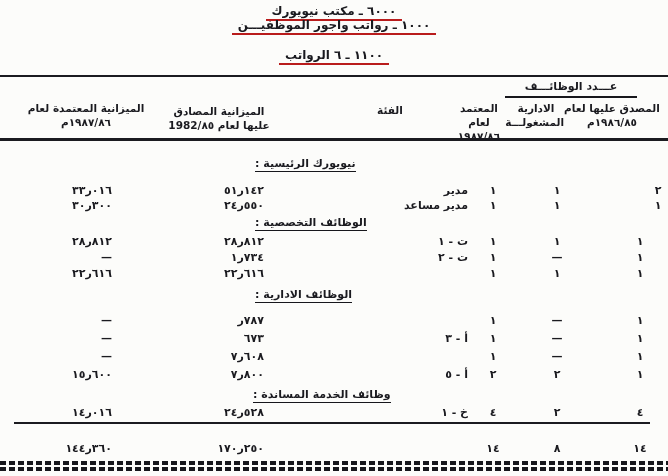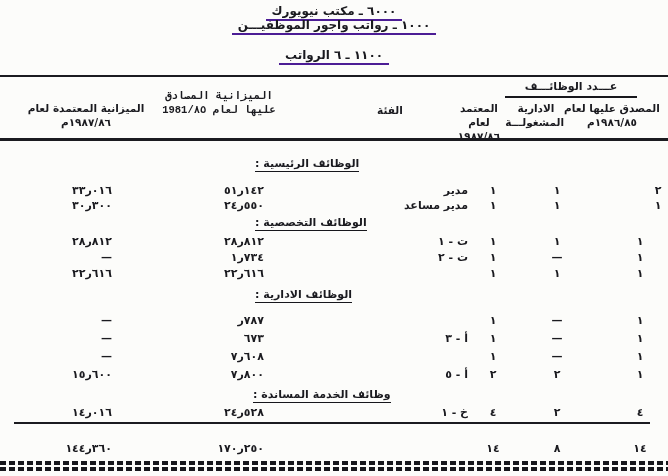--- a/index.html
+++ b/index.html
@@ -4,32 +4,32 @@
 <style>
   html,body{margin:0;padding:0;}
   body{
     width:668px;height:476px;position:relative;overflow:hidden;
     background:#fcfcfa;
     font-family:"DejaVu Sans",sans-serif;
     color:#1a1a1f;font-weight:bold;
   }
   .abs{position:absolute;}
   .title-line{position:absolute;left:0;width:668px;text-align:center;font-size:12px;direction:rtl;}
-  .title-line span{border-bottom:2px solid #4c1d95;padding:0 6px 1px 6px;margin-top:28px;}
+  .title-line span{border-bottom:2px solid #b91c1c;padding:0 6px 1px 6px;margin-top:28px;}
   .rule{position:absolute;background:#1b1b20;}
   .rule1{top:75px;left:0;width:668px;height:2px;}
   .rule2{top:138px;left:0;width:668px;height:3px;}
   .rule3{top:422px;left:14px;width:636px;height:2px;}
   .rule-bottom-a{top:461px;left:0;width:668px;height:4px;background:repeating-linear-gradient(90deg,#17171c 0 6px,rgba(0,0,0,0) 6px 9px);}
   .rule-bottom-b{top:467px;left:0;width:668px;height:4px;background:repeating-linear-gradient(90deg,#17171c 0 6px,rgba(0,0,0,0) 6px 9px);}
   .group-hdr{position:absolute;top:80px;left:505px;width:132px;text-align:center;
     font-size:11px;direction:rtl;border-bottom:2px solid #17171c;padding-bottom:3px;}
   .colhdr{position:absolute;font-size:10.5px;line-height:14px;text-align:center;direction:rtl;}
   .h-b87{top:101px;left:16px;width:140px;}
-  .h-b86{top:89px;left:152px;width:134px;font-family:Liberation Mono, monospace;}
+  .h-b86{top:104px;left:152px;width:134px;}
   .h-cat{top:103px;left:358px;width:64px;}
   .h-a87{top:101px;left:448px;width:62px;}
   .h-occ{top:101px;left:508px;width:56px;}
   .h-r86{top:101px;left:558px;width:108px;}
   .sec{position:absolute;direction:rtl;font-size:11px;text-align:left;}
   .sec-norm{left:255px;width:160px;}
   .sec-wide{left:253px;width:177px;}
   .sec span{border-bottom:1.5px solid #17171c;padding-bottom:1px;}
   .row{position:absolute;left:0;width:668px;height:14px;font-size:11px;}
   .cb87{position:absolute;left:8px;width:104px;text-align:right;}
@@ -50,38 +50,38 @@
 
 <div class="rule rule1"></div>
 <div class="group-hdr">عـــدد الوظائـــف</div>
 
 <div class="colhdr h-b87">
   <div>الميزانية المعتمدة لعام</div>
   <div class="num">م١٩٨٧/٨٦</div>
 </div>
 <div class="colhdr h-b86">
   <div>الميزانية المصادق</div>
-  <div>عليها لعام 1981/٨٥</div>
+  <div>عليها لعام 1982/٨٥</div>
 </div>
 <div class="colhdr h-cat">الفئة</div>
 <div class="colhdr h-a87">
   <div>المعتمد لعام</div>
   <div class="num">١٩٨٧/٨٦</div>
 </div>
 <div class="colhdr h-occ">
   <div>الادارية</div>
   <div>المشغولـــة</div>
 </div>
 <div class="colhdr h-r86">
   <div>المصدق عليها لعام</div>
   <div class="num">م١٩٨٦/٨٥</div>
 </div>
 <div class="rule rule2"></div>
 
-<div class="sec sec-norm" style="top:157px;"><span>الوظائف الرئيسية :</span></div>
+<div class="sec sec-norm" style="top:157px;"><span>نيويورك الرئيسية :</span></div>
 
 <div class="row" style="top:184px;">
   <span class="ccat">مدير</span>
   <span class="ca87 num">١</span>
   <span class="cocc num">١</span>
   <span class="cr86 nudge num">٢</span>
   <span class="cb86 num">٥١ر١٤٢</span>
   <span class="cb87 num">٣٣ر٠١٦</span>
 </div>
 <div class="row" style="top:199px;">

